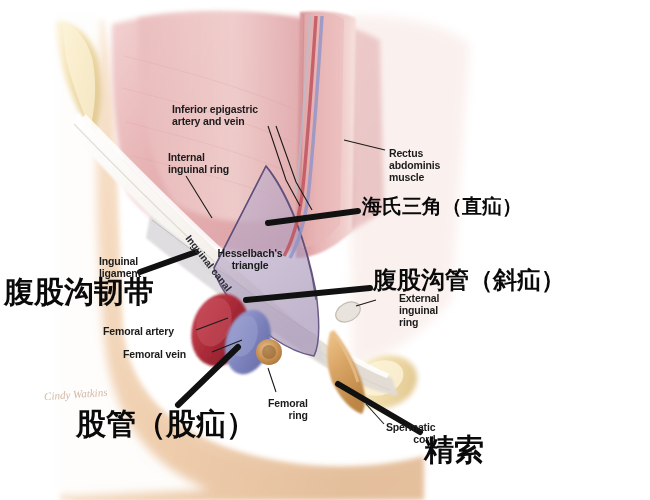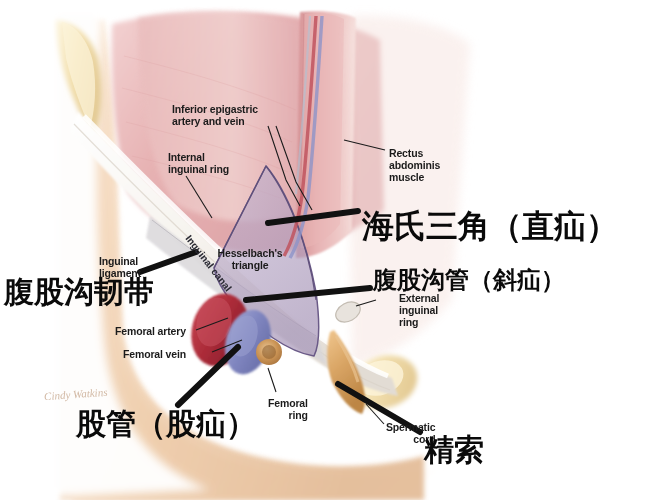--- a/index.html
+++ b/index.html
@@ -287,31 +287,31 @@
       <div class="en-label" style="left: 389px; top: 148px;">Rectus
 abdominis
 muscle</div>
       <div class="en-label center" style="left: 250px; top: 248px; transform: translateX(-50%);">Hesselbach's
 triangle</div>
       <div class="en-label" style="left: 99px; top: 256px;">Inguinal
 ligament</div>
       <div class="en-label" style="left: 381px; top: 293px; margin-left: 18px;">External
 inguinal
 ring</div>
-      <div class="en-label" style="left: 115px; top: 326px;">Femoral artery</div>
+      <div class="en-label" style="left: 103px; top: 326px;">Femoral artery</div>
       <div class="en-label" style="left: 123px; top: 349px;">Femoral vein</div>
       <div class="en-label" style="left: 268px; top: 398px; text-align: right;">Femoral
 ring</div>
       <div class="en-label" style="left: 386px; top: 422px; text-align: right;">Spermatic
 cord</div>
       <div class="en-label rot" style="left: 192px; top: 233px; transform: rotate(52deg);">Inguinal canal</div>
     </div>
 
   <div id="cn-labels">
-      <div class="cn-label" style="left: 362px; top: 205px; font-size: 32px;">海氏三角（直疝）</div>
+      <div class="cn-label" style="left: 362px; top: 193px; font-size: 20px;">海氏三角（直疝）</div>
       <div class="cn-label" style="left: 373px; top: 264px; font-size: 24px;">腹股沟管（斜疝）</div>
       <div class="cn-label" style="left: 4px; top: 272px; font-size: 30px;">腹股沟韧带</div>
       <div class="cn-label" style="left: 76px; top: 404px; font-size: 30px;">股管（股疝）</div>
       <div class="cn-label" style="left: 424px; top: 430px; font-size: 30px;">精索</div>
     </div>
 
   <div class="signature" style="left:44px; top:388px;">Cindy Watkins</div>
 
 </div>
 

